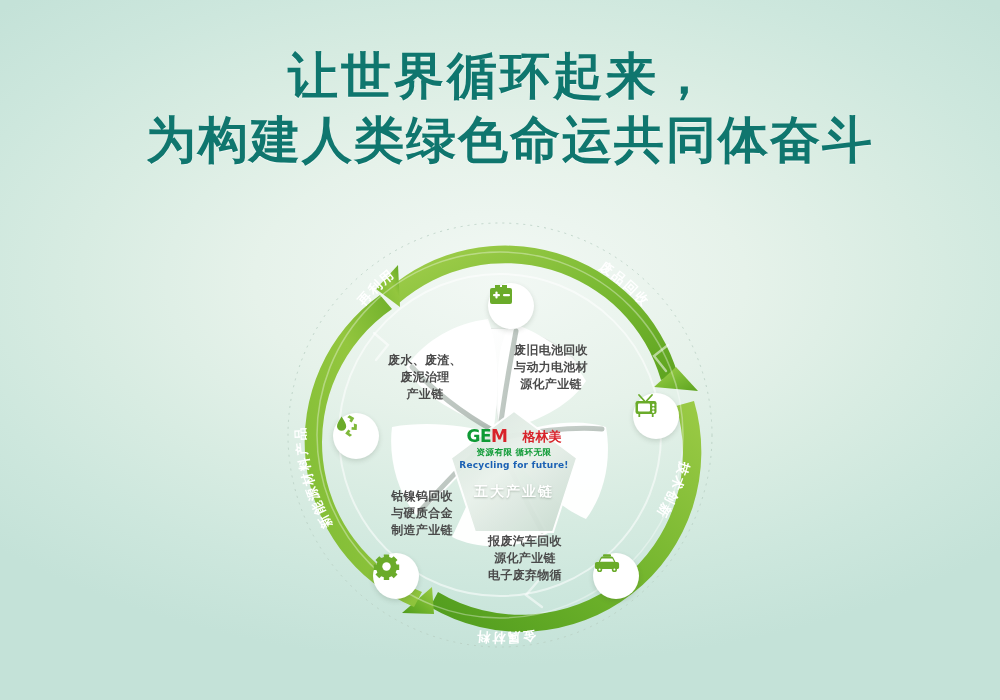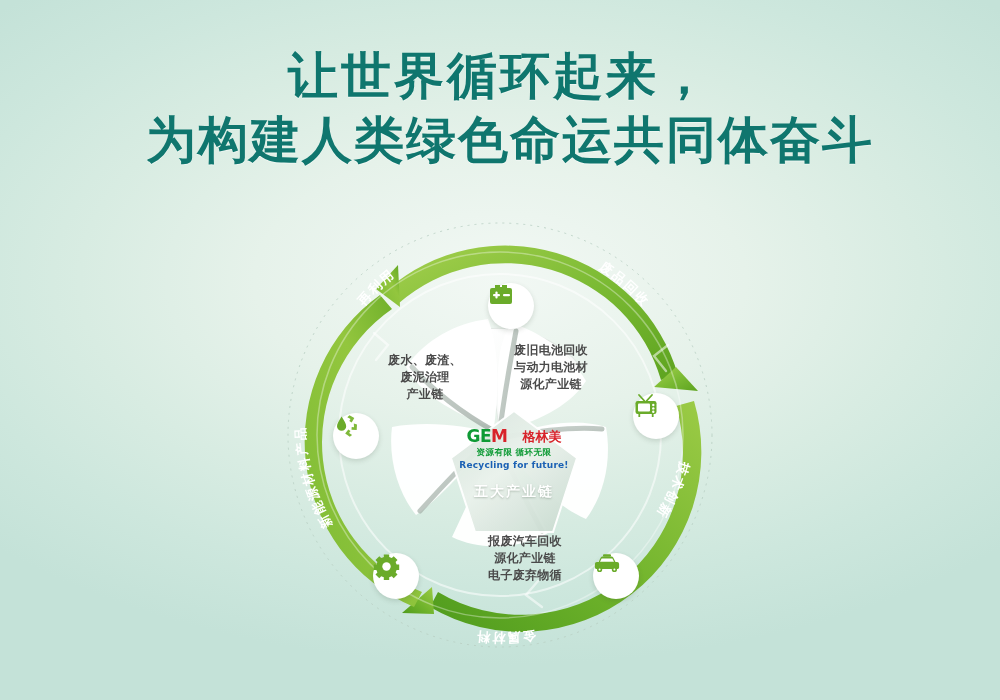--- a/index.html
+++ b/index.html
@@ -240,20 +240,25 @@
       <div>源化产业链</div>
     </div>
 
     <div class="petal-label pl-water">
       <div>废水、废渣、</div>
       <div>废泥治理</div>
       <div>产业链</div>
     </div>
 
 
+    <div class="petal-label pl-metal">
+      <div>钴镍钨回收</div>
+      <div>与硬质合金</div>
+      <div>制造产业链</div>
+    </div>
 
     <div class="petal-label pl-car">
       <div>报废汽车回收</div>
       <div>源化产业链</div>
       <div>电子废弃物循</div>
     </div>
 
     <div class="icon-bubble ib-battery">
       <span>
         <svg width="26" height="22" viewBox="0 0 26 22">

